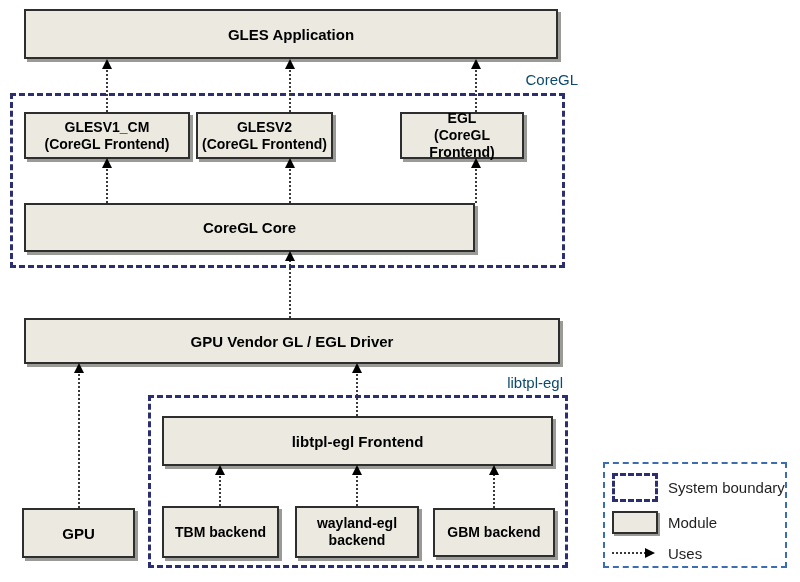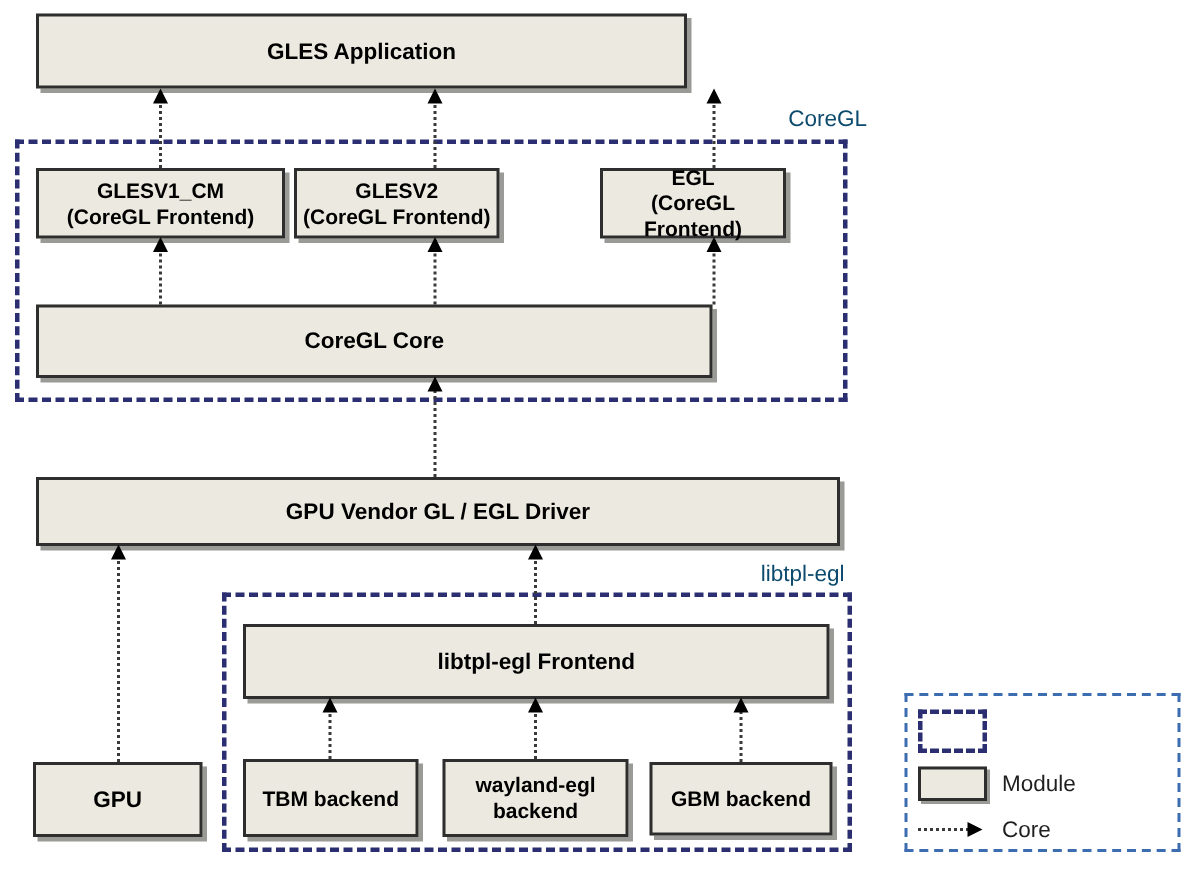--- a/index.html
+++ b/index.html
@@ -59,21 +59,21 @@
 <body>
 
 <div id="canvas">
 
   <div class="boundary" style="left:10px;top:93px;width:555px;height:175px;"></div>
   <div class="boundary-label" style="left:440px;top:71px;width:138px;">CoreGL</div>
 
   <div class="boundary" style="left:148px;top:395px;width:420px;height:173px;"></div>
   <div class="boundary-label" style="left:420px;top:374px;width:143px;">libtpl-egl</div>
 
-  <div class="module big" style="left:24px;top:9px;width:434px;height:50px;">
+  <div class="module big" style="left:24px;top:9px;width:534px;height:50px;">
     <span>GLES Application</span>
   </div>
 
   <div class="module" style="left:24px;top:112px;width:166px;height:47px;">
     <span>GLESV1_CM</span>
     <span>(CoreGL Frontend)</span>
   </div>
 
   <div class="module" style="left:196px;top:112px;width:137px;height:47px;">
     <span>GLESV2</span>
@@ -127,21 +127,22 @@
   <div class="uses-arrow" style="left:78px;top:365px;height:143px;"></div>
   <div class="uses-arrow" style="left:356px;top:365px;height:51px;"></div>
 
   <div class="uses-arrow" style="left:219px;top:467px;height:39px;"></div>
   <div class="uses-arrow" style="left:356px;top:467px;height:39px;"></div>
   <div class="uses-arrow" style="left:493px;top:467px;height:41px;"></div>
 
   <div class="legend"></div>
 
   <div class="legend-swatch-boundary"></div>
+  <div class="legend-label" style="left:668px;top:479px;">System boundary</div>
 
   <div class="legend-swatch-module"></div>
   <div class="legend-label" style="left:668px;top:514px;">Module</div>
 
   <div class="legend-uses-line"></div>
   <div class="legend-uses-head"></div>
-  <div class="legend-label" style="left:668px;top:545px;">Core</div>
+  <div class="legend-label" style="left:668px;top:545px;">Uses</div>
 
 </div>
 
 </body></html>

